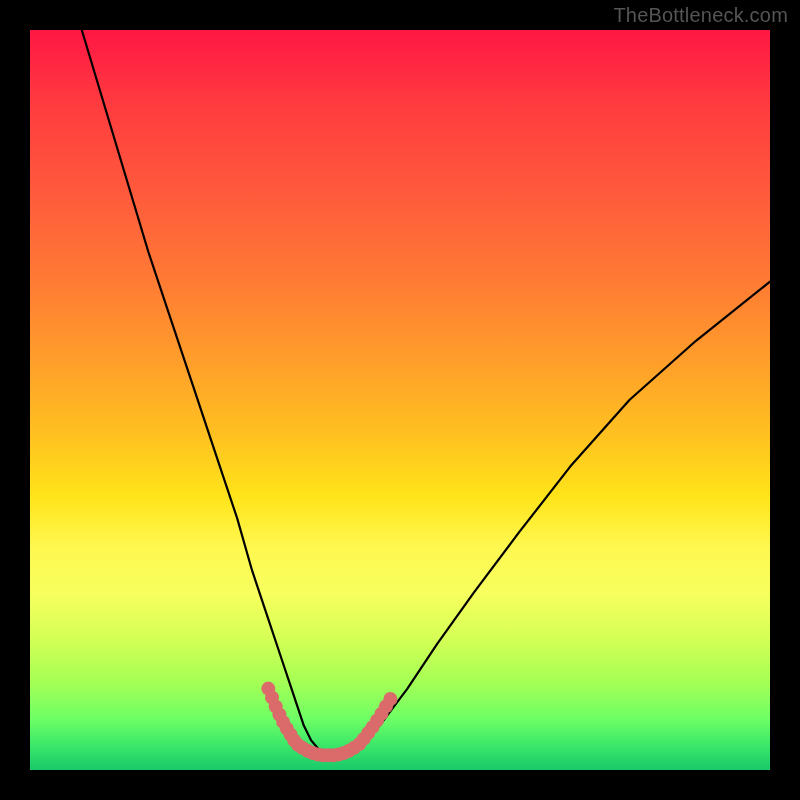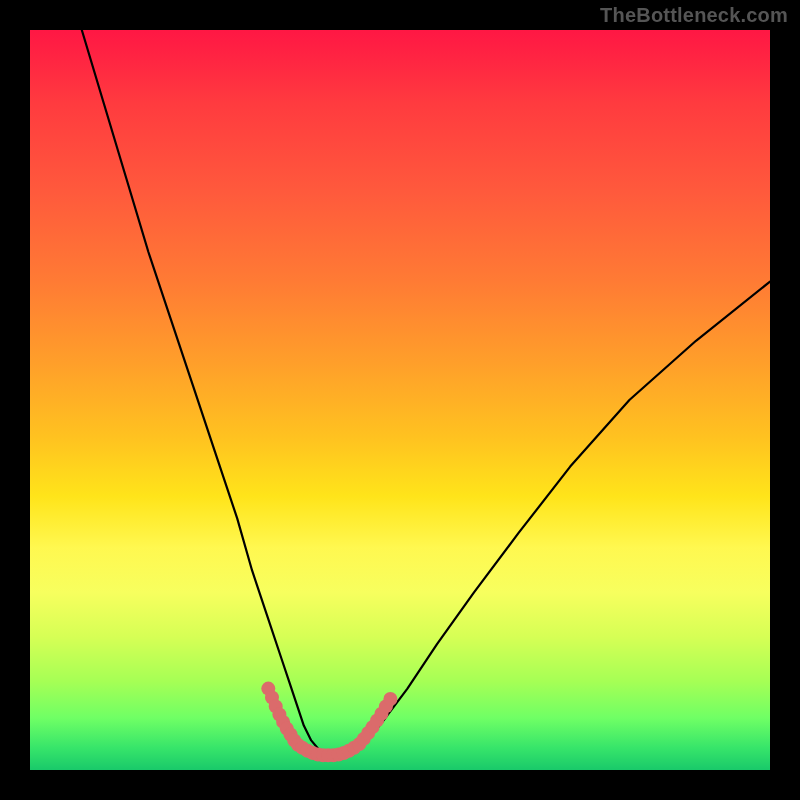--- a/index.html
+++ b/index.html
@@ -43,21 +43,21 @@
       #37e56a 97%,
       #19c96a 100%
     );
   }
   .watermark {
     position: absolute;
     top: 4px;
     right: 12px;
     color: #555;
     font-size: 20px;
-    font-weight: 700;
+    font-weight: 400;
     letter-spacing: 0.2px;
     user-select: none;
   }
   svg.curve {
     position: absolute;
     left: 0;
     top: 0;
     width: 740px;
     height: 740px;
     overflow: visible;

